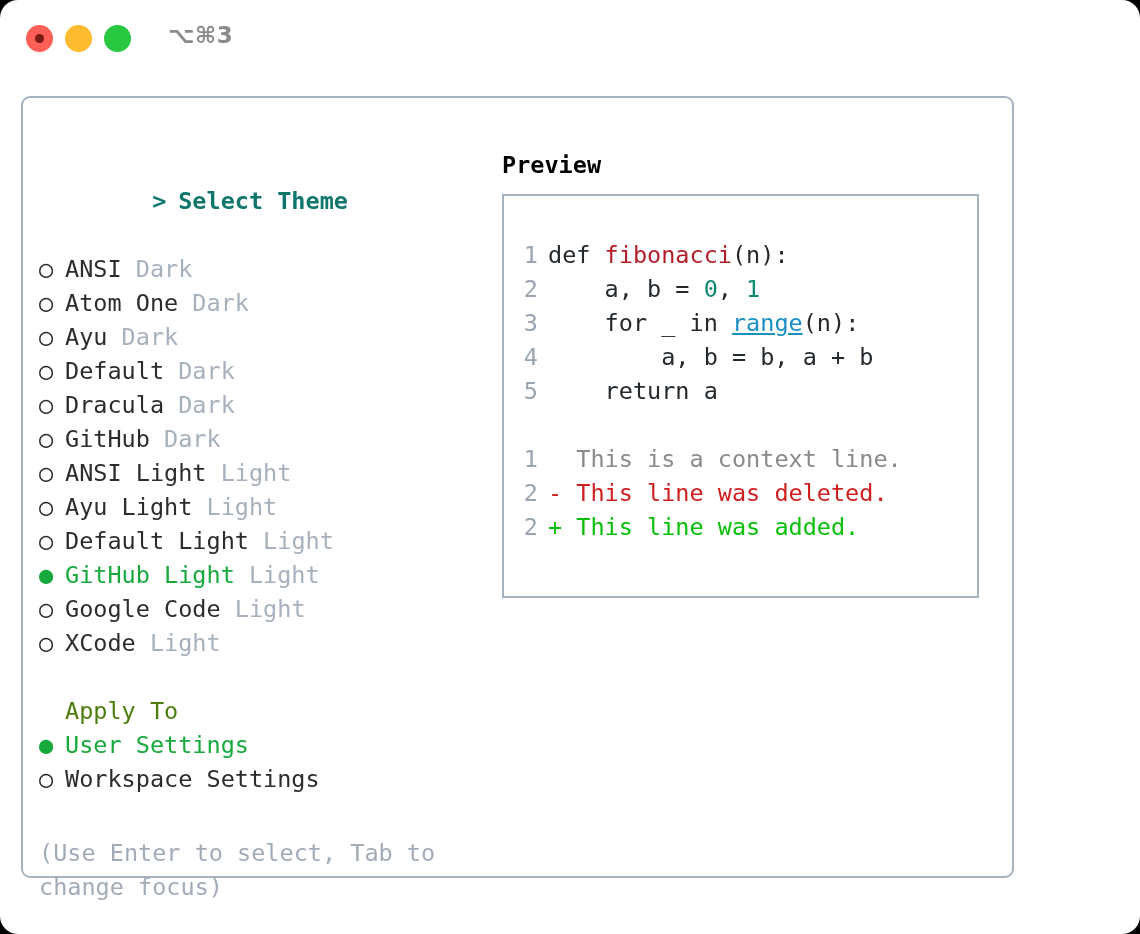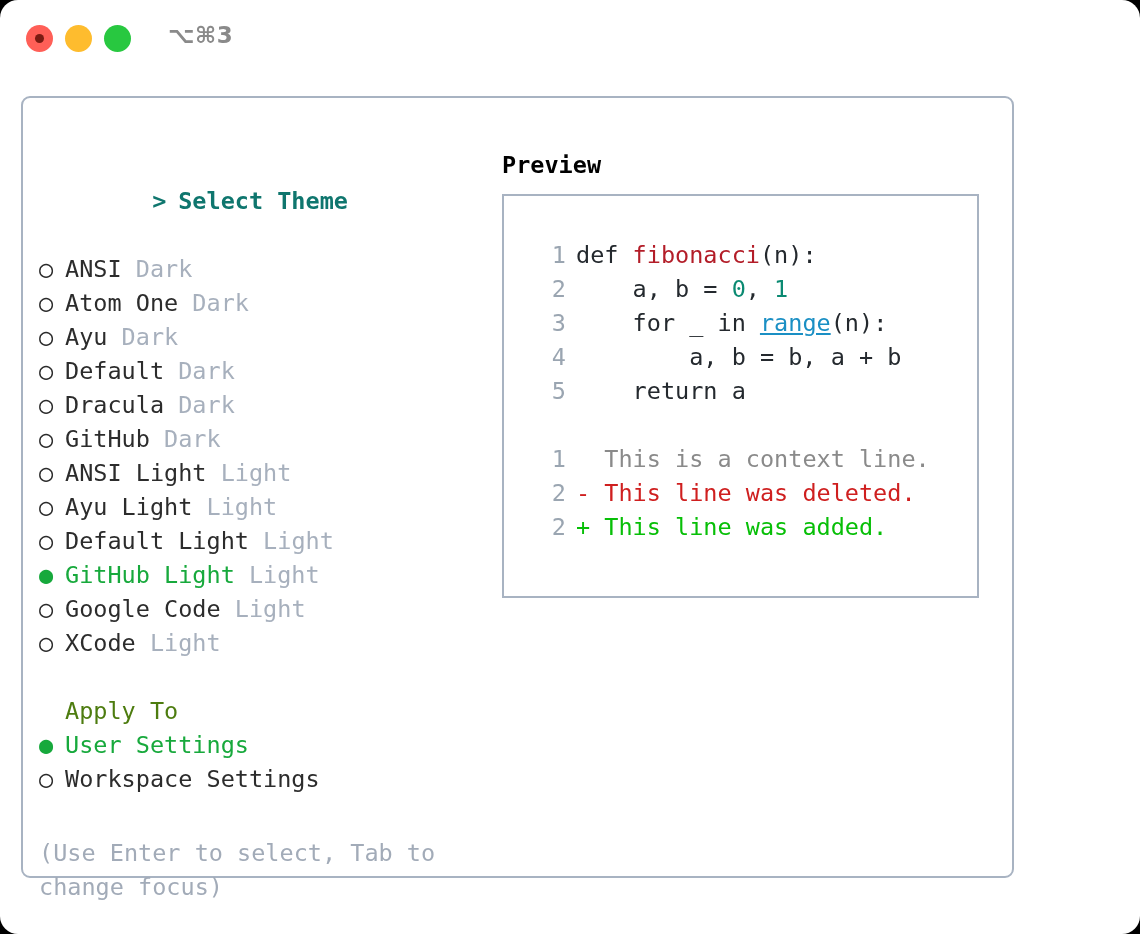--- a/index.html
+++ b/index.html
@@ -148,21 +148,21 @@
     width: 477px;
     height: 404px;
     background: #ffffff;
     padding: 42px 0 0 0;
   }
   .code-line {
     font-size: 23.5px;
     line-height: 34px;
     white-space: pre;
     color: #24292e;
-    padding-left: 36px;
+    padding-left: 8px;
   }
   .gutter {
     display: inline-block;
     width: 26px;
     color: #9aa5b1;
     text-align: right;
     margin-right: 10px;
   }
   .tok-fn    { color: #b31d28; }
   .tok-num   { color: #0b8a72; }

